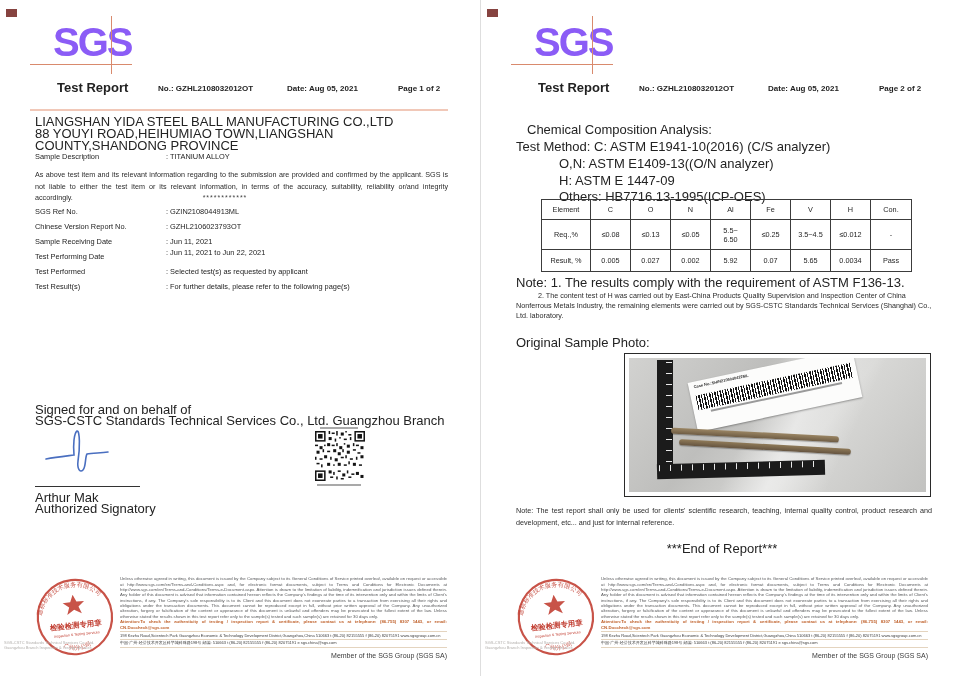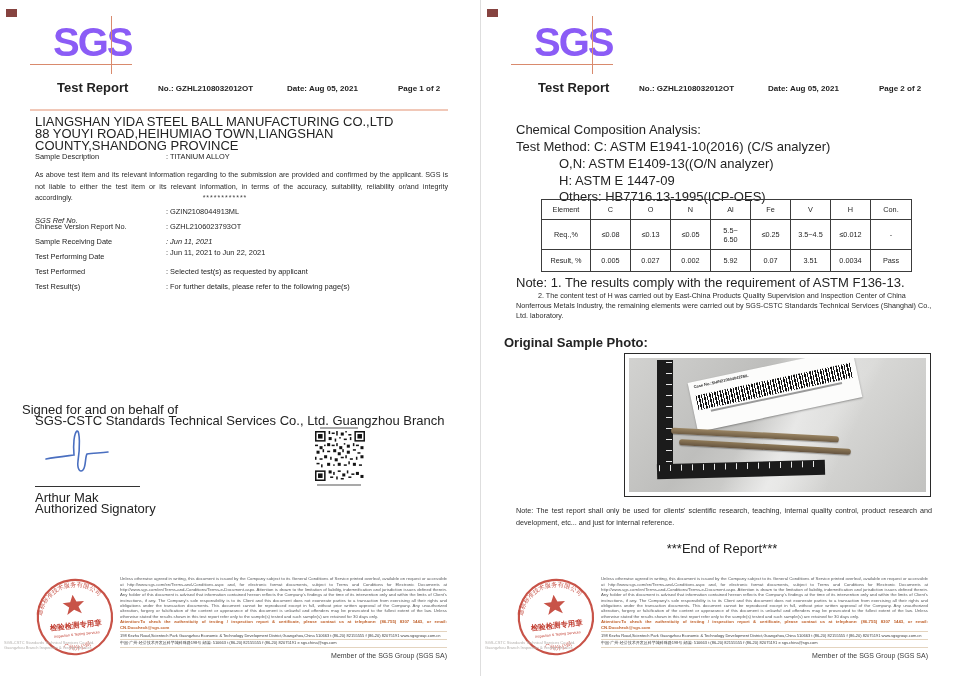--- a/index.html
+++ b/index.html
@@ -83,34 +83,34 @@
 
     <div class="abs t7" style="left:35px;top:116px;width:420px;">LIANGSHAN YIDA STEEL BALL MANUFACTURING CO.,LTD</div>
     <div class="abs t7" style="left:35px;top:128px;width:420px;">88 YOUYI ROAD,HEIHUMIAO TOWN,LIANGSHAN COUNTY,SHANDONG PROVINCE</div>
 
     <div class="abs lbl" style="left:35px;top:152px;">Sample Description</div>
     <div class="abs lbl" style="left:166px;top:152px;">: TITANIUM ALLOY</div>
 
     <div class="abs t7w" style="left:35px;top:169px;width:413px;">As above test item and its relevant information regarding to the submission are provided and confirmed by the applicant. SGS is not liable to either the test item or its relevant information, in terms of the accuracy, suitability, reliability or/and integrity accordingly.</div>
     <div class="abs stars" style="left:35px;top:194px;width:380px;">************</div>
 
-    <div class="abs lbl" style="left:35px;top:216px;font-style:italic;">SGS Ref No.</div>
+    <div class="abs lbl" style="left:35px;top:207px;">SGS Ref No.</div>
     <div class="abs lbl" style="left:166px;top:207px;">: GZIN2108044913ML</div>
     <div class="abs lbl" style="left:35px;top:222px;">Chinese Version Report No.</div>
     <div class="abs lbl" style="left:166px;top:222px;">: GZHL2106023793OT</div>
     <div class="abs lbl" style="left:35px;top:237px;">Sample Receiving Date</div>
-    <div class="abs lbl" style="left:166px;top:237px;font-style:italic;">: Jun 11, 2021</div>
+    <div class="abs lbl" style="left:166px;top:237px;">: Jun 11, 2021</div>
     <div class="abs lbl" style="left:35px;top:252px;">Test Performing Date</div>
     <div class="abs lbl" style="left:166px;top:248px;">: Jun 11, 2021 to Jun 22, 2021</div>
     <div class="abs lbl" style="left:35px;top:267px;">Test Performed</div>
     <div class="abs lbl" style="left:166px;top:267px;">: Selected test(s) as requested by applicant</div>
     <div class="abs lbl" style="left:35px;top:282px;">Test Result(s)</div>
     <div class="abs lbl" style="left:166px;top:282px;">: For further details, please refer to the following page(s)</div>
 
-    <div class="abs t7" style="left:22px;top:404px;">Signed for and on behalf of</div>
+    <div class="abs t7" style="left:35px;top:404px;">Signed for and on behalf of</div>
     <div class="abs t7" style="left:35px;top:415px;">SGS-CSTC Standards Technical Services Co., Ltd. Guangzhou Branch</div>
 
     <svg class="abs" style="left:40px;top:423px;" width="80" height="58" viewBox="0 0 80 58">
       <path d="M6 36 C 16 34, 26 33, 34 32 C 33 22, 34 10, 37 8 C 40 7, 40 26, 38 38 C 37 46, 40 50, 43 47 C 46 44, 45 34, 47 31 C 52 30, 60 30, 68 29" fill="none" stroke="#4a6fc0" stroke-width="1.6" stroke-linecap="round"></path>
     </svg>
 
     <div class="abs sig-line" style="left:35px;top:486px;width:105px;"></div>
     <div class="abs t7" style="left:35px;top:492px;">Arthur Mak</div>
     <div class="abs t7" style="left:35px;top:503px;">Authorized Signatory</div>
 
@@ -230,21 +230,21 @@
 
     <div class="abs sgs-logo" style="left:53px;top:22px;">SGS</div>
     <div class="abs logo-vline" style="left:111px;top:16px;"></div>
     <div class="abs logo-hline" style="left:30px;top:64px;width:102px;"></div>
 
     <div class="abs rpt-title" style="left:57px;top:80px;">Test Report</div>
     <div class="abs hdr-meta" style="left:158px;top:84px;">No.: GZHL2108032012OT</div>
     <div class="abs hdr-meta" style="left:287px;top:84px;">Date: Aug 05, 2021</div>
     <div class="abs hdr-meta" style="left:398px;top:84px;">Page 2 of 2</div>
 
-    <div class="abs t7" style="left:35px;top:124px;">Chemical Composition Analysis:</div>
+    <div class="abs t7" style="left:46px;top:124px;">Chemical Composition Analysis:</div>
     <div class="abs t7" style="left:35px;top:141px;">Test Method: C: ASTM E1941-10(2016) (C/S analyzer)</div>
     <div class="abs t7" style="left:78px;top:158px;">O,N: ASTM E1409-13((O/N analyzer)</div>
     <div class="abs t7" style="left:78px;top:175px;">H: ASTM E 1447-09</div>
     <div class="abs t7" style="left:78px;top:191px;">Others: HB7716.13-1995(ICP-OES)</div>
 
     <table class="comp abs" style="left:60px;top:199px;">
       <tbody>
           <tr class="rh">
         <th class="c0">Element</th>
         <th class="cn">C</th>
@@ -268,31 +268,31 @@
         <td>≤0.012</td>
         <td>-</td>
       </tr>
       <tr class="rr">
         <td>Result, %</td>
         <td>0.005</td>
         <td>0.027</td>
         <td>0.002</td>
         <td>5.92</td>
         <td>0.07</td>
-        <td>3.51</td>
+        <td>5.65</td>
         <td>0.0034</td>
         <td>Pass</td>
       </tr>
     </tbody>
       </table>
 
     <div class="abs t7" style="left:35px;top:277px;">Note: 1. The results comply with the requirement of ASTM F136-13.</div>
     <div class="abs t7w" style="left:35px;top:291px;width:416px;text-indent:22px;text-align:left;line-height:10px;">2. The content test of H was carried out by East-China Products Quality Supervision and Inspection Center of China Nonferrous Metals Industry, the remaining elements were carried out by SGS-CSTC Standards Technical Services (Shanghai) Co., Ltd. laboratory.</div>
 
-    <div class="abs t7" style="left:23px;top:337px;font-weight:bold;">Original Sample Photo:</div>
+    <div class="abs t7" style="left:35px;top:337px;">Original Sample Photo:</div>
 
     <div class="abs photo-frame" style="left:143px;top:353px;width:307px;height:144px;">
       <div class="photo-img">
         <div class="ruler-v" style="left:28px;top:2px;width:16px;height:108px;"></div>
         <div class="ruler-h" style="left:28px;top:104px;width:168px;height:15px;transform:rotate(-1.5deg);"></div>
         <div class="sample-label" style="left:62px;top:7px;width:168px;height:50px;">
           <div class="sl-text">Case No.:SHIN2106040422ML</div>
           <div class="barcode"></div>
           <div class="sl-sub"></div>
         </div>

